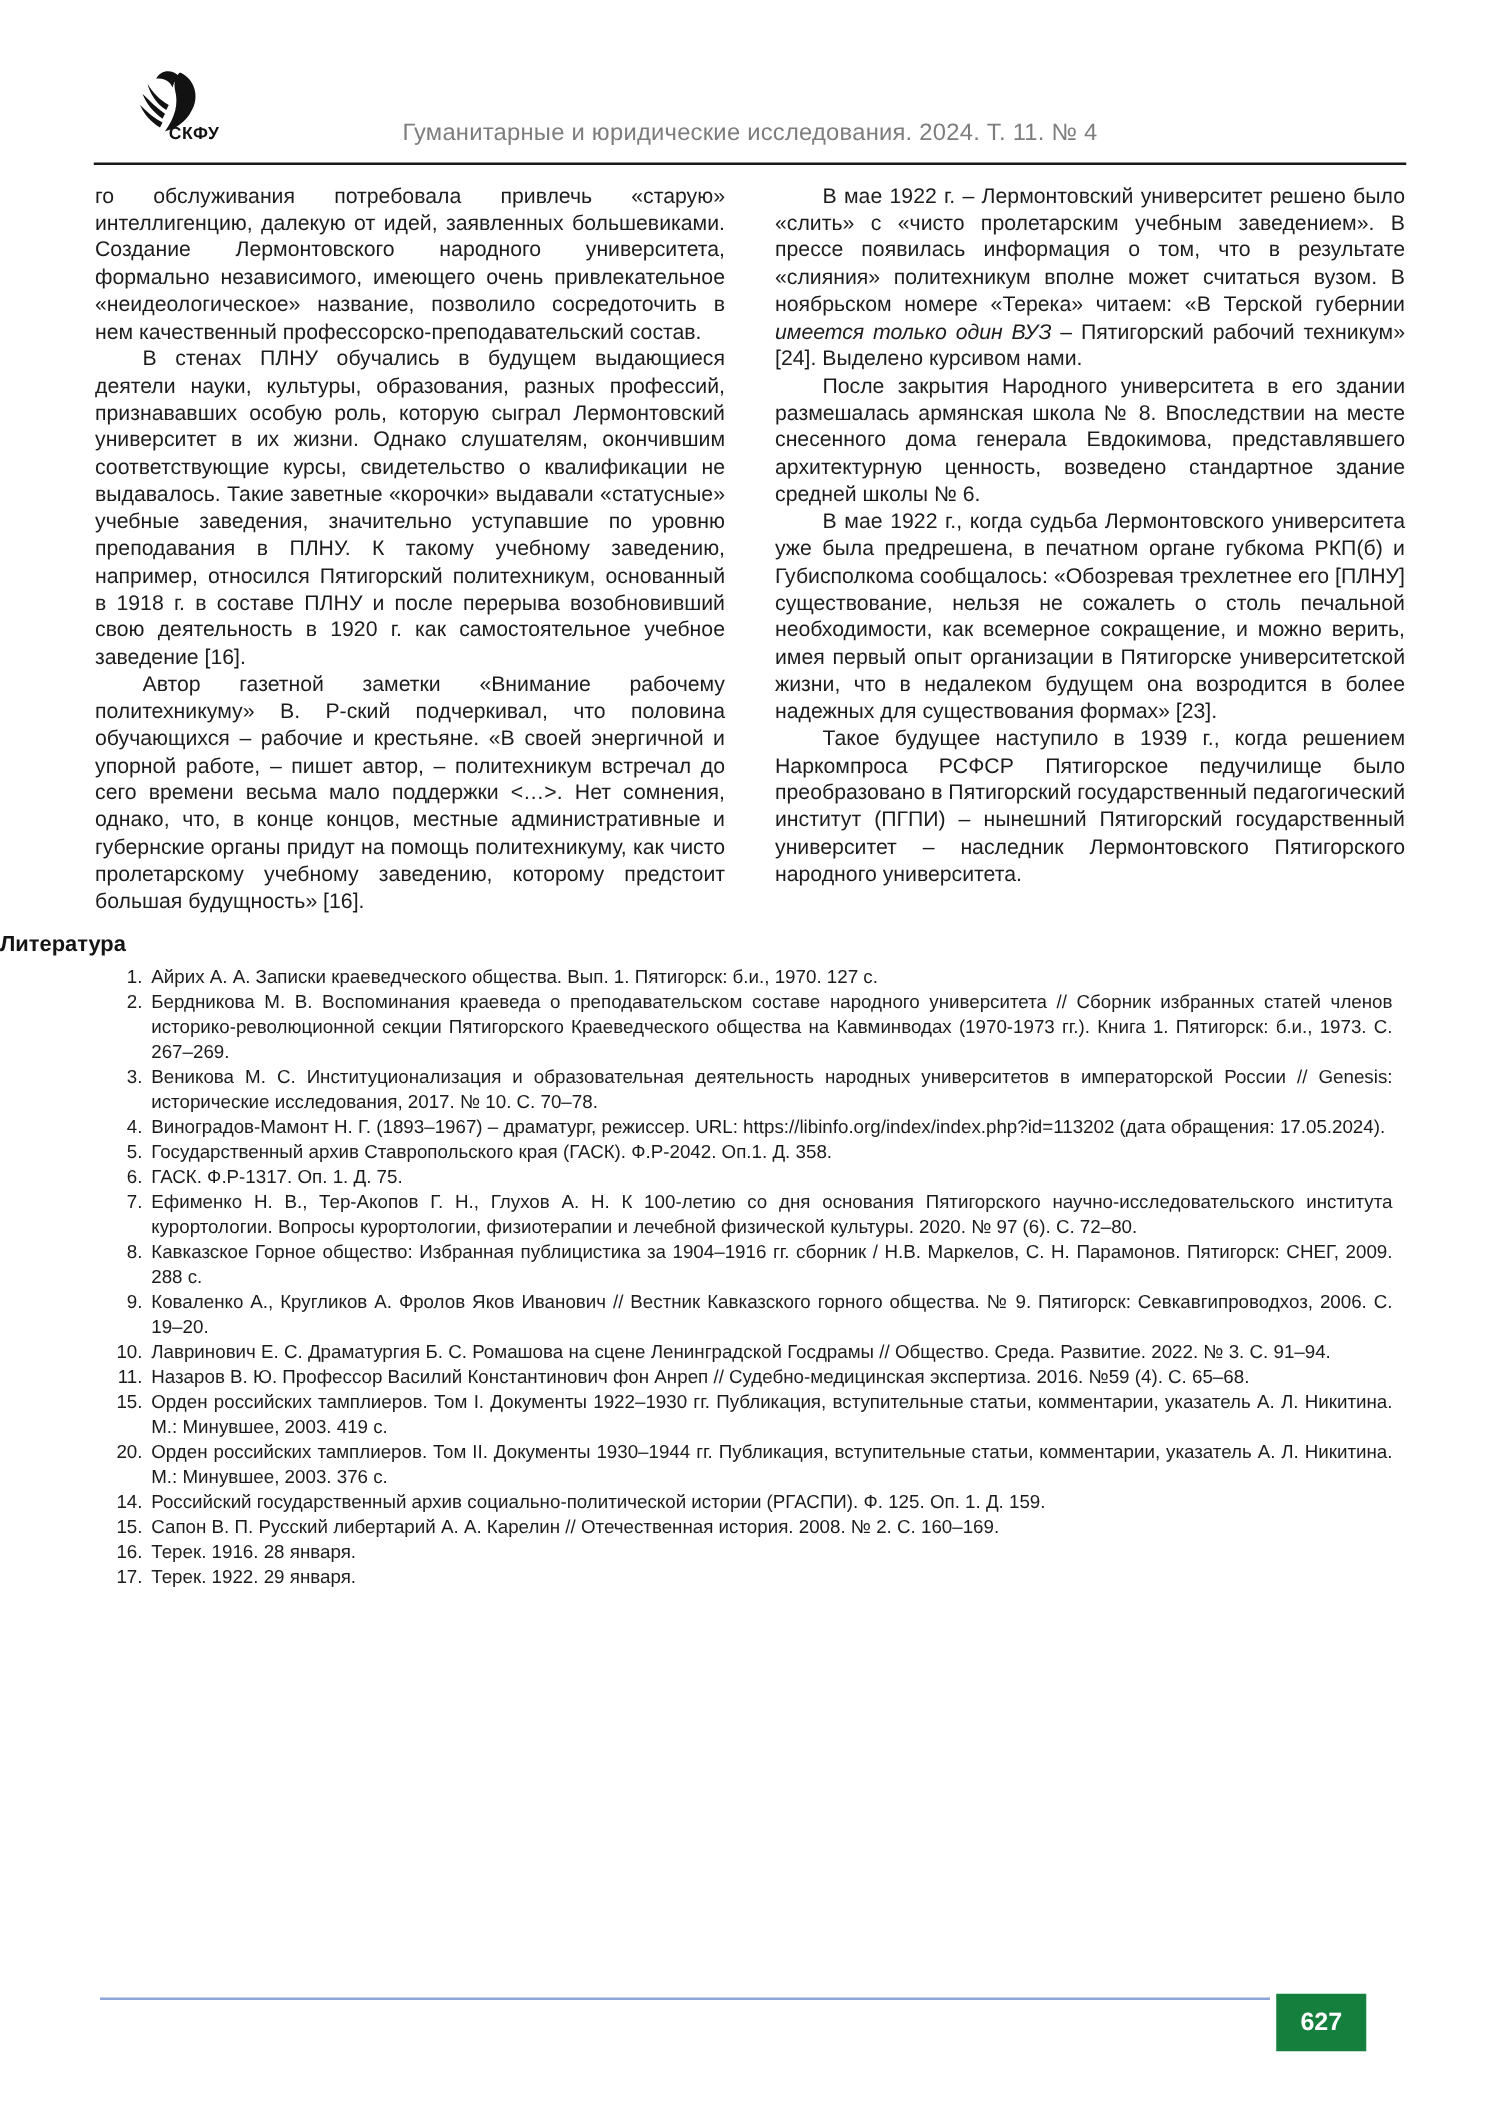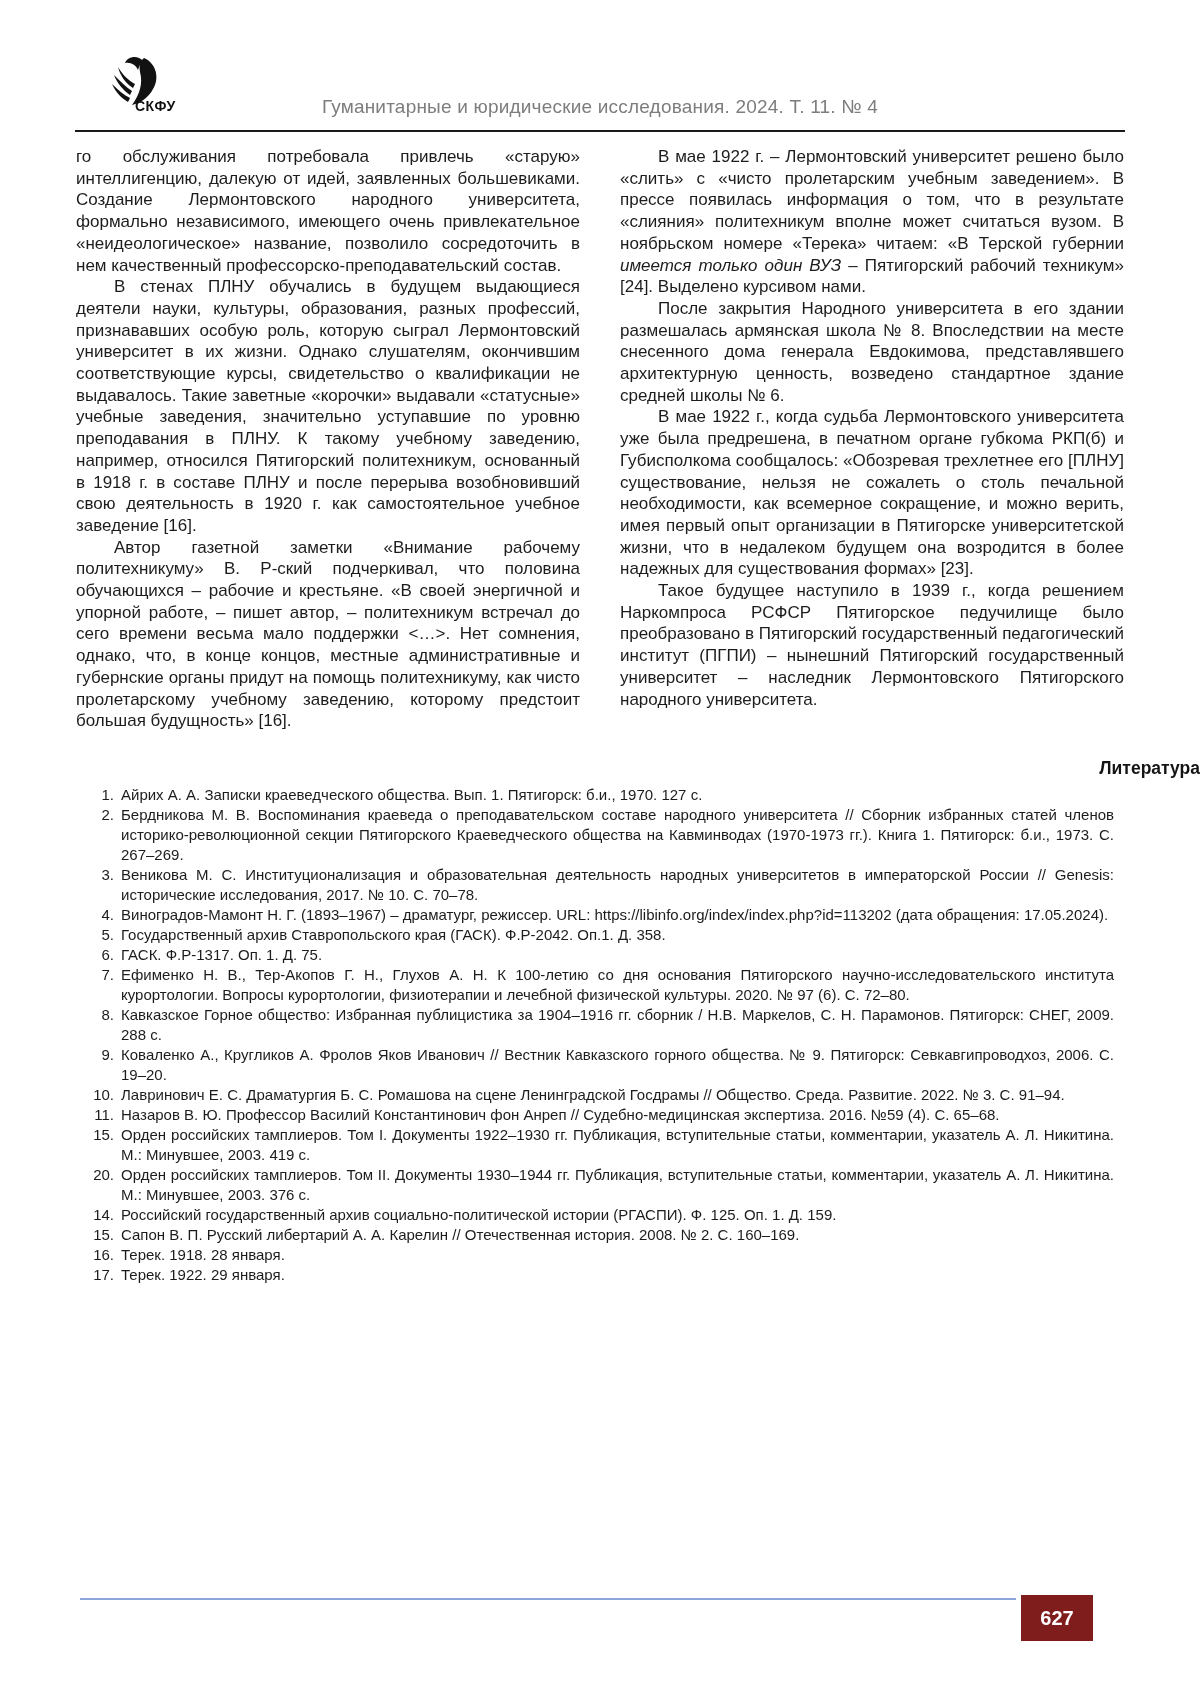--- a/index.html
+++ b/index.html
@@ -52,22 +52,22 @@
     text-align: justify;
     font-size: 17px;
     line-height: 21.7px;
   }
   .column { flex: 1 1 0; min-width: 0; }
   .para { margin: 0; }
   .para.indent { text-indent: 38px; }
   .para em { font-style: italic; }
   
   .refs-heading {
-    margin-top: 26px;
-    text-align: right;
+    margin-top: 13px;
+    text-align: left;
     font-weight: bold;
     font-size: 17.5px;
     color: #141414;
   }
   .refs {
     padding: 6px 86px 0 86px;
     font-size: 15px;
     line-height: 20px;
     text-align: justify;
   }
@@ -143,22 +143,22 @@
       <div class="ref"><span class="num">6.</span><span>ГАСК. Ф.Р-1317. Оп. 1. Д. 75.</span></div>
       <div class="ref"><span class="num">7.</span><span>Ефименко Н. В., Тер-Акопов Г. Н., Глухов А. Н. К 100-летию со дня основания Пятигорского научно-исследовательского института курортологии. Вопросы курортологии, физиотерапии и лечебной физической культуры. 2020. № 97 (6). С. 72–80.</span></div>
       <div class="ref"><span class="num">8.</span><span>Кавказское Горное общество: Избранная публицистика за 1904–1916 гг. сборник / Н.В. Маркелов, С. Н. Парамонов. Пятигорск: СНЕГ, 2009. 288 с.</span></div>
       <div class="ref"><span class="num">9.</span><span>Коваленко А., Кругликов А. Фролов Яков Иванович // Вестник Кавказского горного общества. № 9. Пятигорск: Севкавгипроводхоз, 2006. С. 19–20.</span></div>
       <div class="ref"><span class="num">10.</span><span>Лавринович Е. С. Драматургия Б. С. Ромашова на сцене Ленинградской Госдрамы // Общество. Среда. Развитие. 2022. № 3. С. 91–94.</span></div>
       <div class="ref"><span class="num">11.</span><span>Назаров В. Ю. Профессор Василий Константинович фон Анреп // Судебно-медицинская экспертиза. 2016. №59 (4). С. 65–68.</span></div>
       <div class="ref"><span class="num">15.</span><span>Орден российских тамплиеров. Том I. Документы 1922–1930 гг. Публикация, вступительные статьи, комментарии, указатель А. Л. Никитина. М.: Минувшее, 2003. 419 с.</span></div>
       <div class="ref"><span class="num">20.</span><span>Орден российских тамплиеров. Том II. Документы 1930–1944 гг. Публикация, вступительные статьи, комментарии, указатель А. Л. Никитина. М.: Минувшее, 2003. 376 с.</span></div>
       <div class="ref"><span class="num">14.</span><span>Российский государственный архив социально-политической истории (РГАСПИ). Ф. 125. Оп. 1. Д. 159.</span></div>
       <div class="ref"><span class="num">15.</span><span>Сапон В. П. Русский либертарий А. А. Карелин // Отечественная история. 2008. № 2. С. 160–169.</span></div>
-      <div class="ref"><span class="num">16.</span><span>Терек. 1918. 28 января.</span></div>
+      <div class="ref"><span class="num">16.</span><span>Терек. 1916. 28 января.</span></div>
       <div class="ref"><span class="num">17.</span><span>Терек. 1922. 29 января.</span></div>
     </div>
 
   <div class="footer-line" style="background: rgb(140, 166, 217);"></div>
-  <div class="page-number-box" style="background: #7f1d1d;">
+  <div class="page-number-box" style="background: #15803d;">
     <span>627</span>
   </div>
 
 </div>
 
 </body></html>

